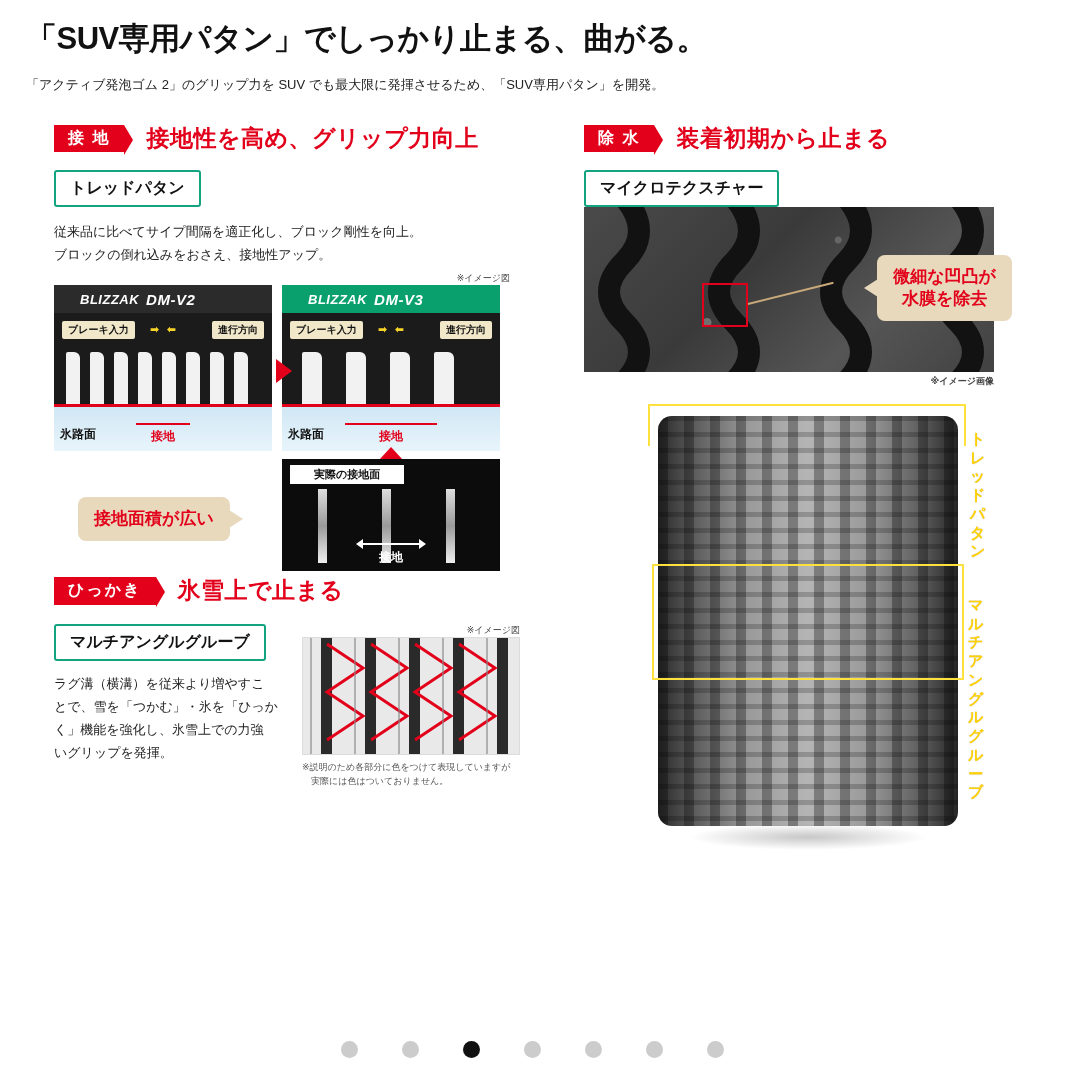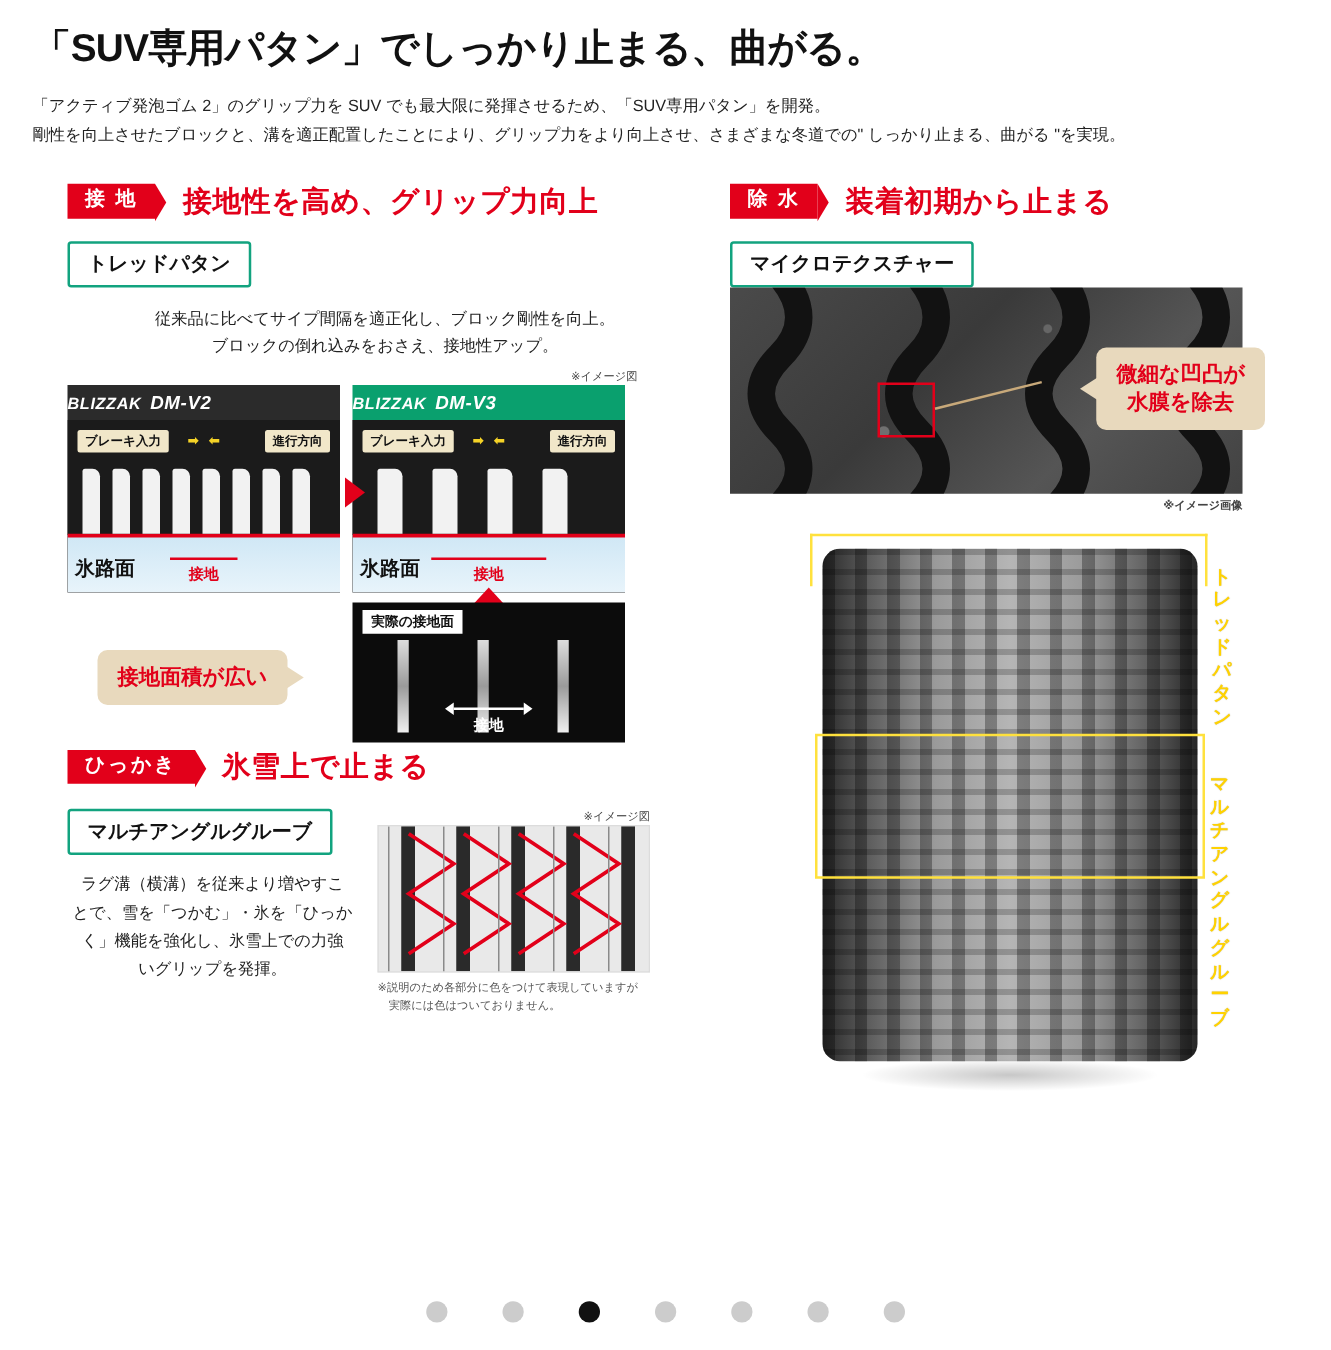--- a/index.html
+++ b/index.html
@@ -65,58 +65,57 @@
     font-size: 16px;
     font-weight: bold;
     padding: 6px 14px;
     border-radius: 3px;
   }
 
   .body-text {
     font-size: 13px;
     line-height: 1.75;
     color: #222;
-    text-align: center;
   }
 
   
   .cols { display: flex; margin-top: 26px; }
   .col-left { width: 540px; padding-left: 32px; }
   .col-right { width: 470px; padding-left: 22px; }
 
   .note-r { font-size: 9px; color: #444; text-align: right; }
 
   
   .cmp { display: flex; align-items: flex-start; gap: 10px; position: relative; }
   .cmp-card { width: 218px; }
   .cmp-top {
     height: 28px;
     display: flex; align-items: center;
-    padding-left: 0;
+    padding-left: 26px;
     font-style: italic; font-weight: bold;
     color: #fff; font-size: 15px;
     letter-spacing: 0.5px;
   }
   .cmp-top.v2 { background: #2b2b2b; }
   .cmp-top.v3 { background: #0aa06e; }
   .cmp-top .brand { font-size: 13px; margin-right: 7px; }
   .tyre-img { position: relative; height: 138px; background: #111; overflow: hidden; }
   .tyre-img .sky { position: absolute; inset: 0 0 46px 0; background: #1b1b1b; }
   .tyre-img .ice {
     position: absolute; left: 0; right: 0; bottom: 0; height: 46px;
     background: linear-gradient(180deg,#cfe7f5 0%, #e8f4fb 100%);
   }
   .tyre-img .redline { position: absolute; left: 0; right: 0; bottom: 44px; height: 3px; background: #e2001a; }
   .blk { position: absolute; bottom: 47px; width: 14px; height: 52px; background: #f2f2f2; border-radius: 2px 6px 0 0; }
   .lbl-dark {
     position: absolute; background: #f1e7c9; color: #111;
     font-size: 10px; font-weight: bold; padding: 2px 6px; border-radius: 2px;
   }
   .arrow-y { position: absolute; color: #f5d327; font-size: 11px; font-weight: bold; }
-  .ice-label { position: absolute; left: 6px; bottom: 8px; font-size: 16px; color: #111; font-weight: bold; }
+  .ice-label { position: absolute; left: 6px; bottom: 8px; font-size: 12px; color: #111; font-weight: bold; }
   .contact-label {
     position: absolute; bottom: 6px; left: 50%; transform: translateX(-50%);
     font-size: 12px; font-weight: bold; color: #e2001a;
   }
   .contact-span {
     position: absolute; bottom: 26px; left: 50%; transform: translateX(-50%);
     width: 54px; height: 2px; background: #e2001a;
   }
   .contact-span.wide { width: 92px; }
   .cmp-arrow {
@@ -133,21 +132,21 @@
     position: absolute; top: -12px; left: 50%; transform: translateX(-50%);
     width: 0; height: 0;
     border-left: 12px solid transparent; border-right: 12px solid transparent;
     border-bottom: 13px solid #e2001a;
   }
   .patch {
     background: #0c0c0c; height: 112px; position: relative; overflow: hidden;
   }
   .patch .ttl {
     position: absolute; top: 6px; left: 8px; background: #fff; color: #111;
-    font-size: 11px; font-weight: bold; padding: 2px 7px;
+    font-size: 11px; font-weight: bold; padding: 2px 24px;
   }
   .patch .streak {
     position: absolute; top: 30px; width: 9px; height: 74px;
     background: linear-gradient(180deg,#ddd,#9a9a9a,#efefef);
     filter: blur(0.4px);
   }
   .patch .arrowspan {
     position: absolute; bottom: 26px; left: 50%; transform: translateX(-50%);
     width: 56px; height: 2px; background: #fff;
   }
@@ -244,21 +243,20 @@
   .tiny { font-size: 9px; color: #555; line-height: 1.5; }
 </style>
 </head>
 <body>
 
 <div class="page">
 
   <h1 class="headline">「SUV専用パタン」でしっかり止まる、曲がる。</h1>
   <p class="lead">
     <span>「アクティブ発泡ゴム 2」のグリップ力を SUV でも最大限に発揮させるため、「SUV専用パタン」を開発。</span><br>
-    <span>剛性を向上させたブロックと、溝を適正配置したことにより、グリップ力をより向上させ、さまざまな冬道での" しっかり止まる、曲がる "を実現。</span>
   </p>
 
   <div class="cols">
 
     <div class="col-left">
 
       <div class="sec-head">
         <span class="badge">接 地</span>
         <span class="sec-title">接地性を高め、グリップ力向上</span>
       </div>

